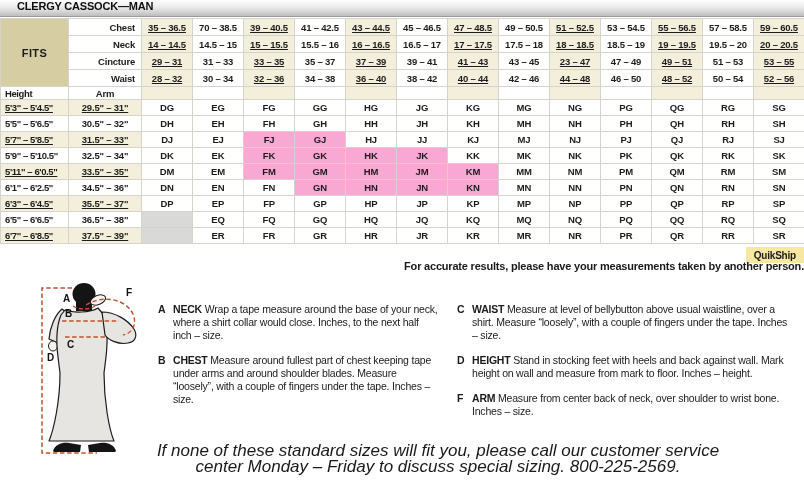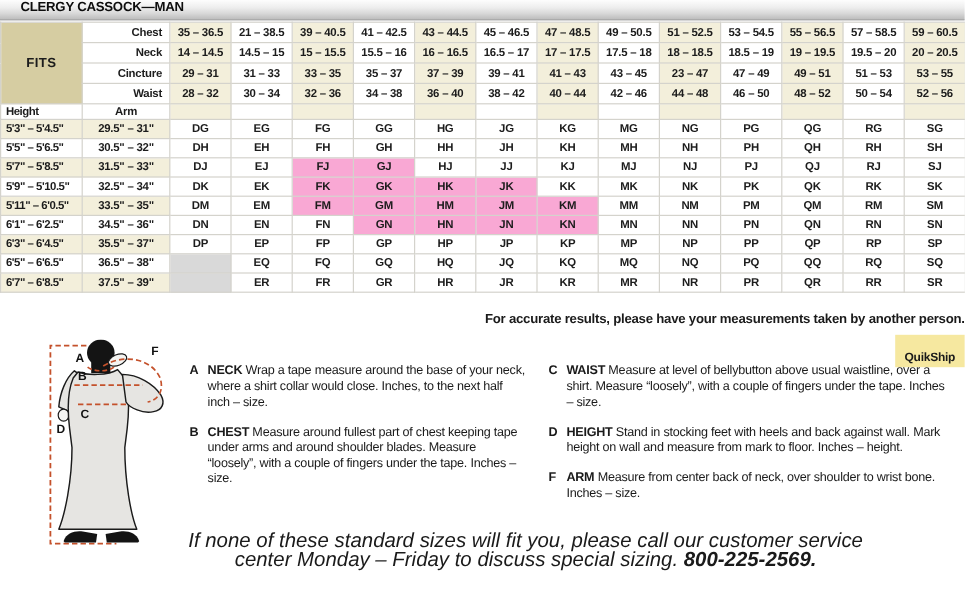--- a/index.html
+++ b/index.html
@@ -12,44 +12,44 @@
      font-size:11px;font-weight:bold;letter-spacing:-0.2px;color:#0d0d0d;}
   
   table{position:absolute;top:18px;left:0;width:804px;border-collapse:collapse;table-layout:fixed;}
   td{border:1px solid #d4d3cc;font-size:9.5px;font-weight:bold;text-align:center;padding:0;
      white-space:nowrap;letter-spacing:-0.2px;color:#1c1c1c;background:#fff;}
   tr.fit-row td{height:16px;}
   tr.hdr-row td{height:12px;}
   tr.body-row td{height:15px;}
   td.fits-cell{background:#d6cda2;font-size:11px;letter-spacing:.4px;margin-top:36px;}
   td.fit-label{text-align:right;padding-right:6px;}
-  td.cream{background:#f3efdb;}
+  td.cream{background:#f3efdb;text-decoration:underline;}
   td.hl{background:#f9a8d4;}
   td.na{background:#d9d9d9;}
   td.h-height,td.height-cell{text-align:left;padding-left:4px;letter-spacing:-0.4px;}
   
   .quikship{position:absolute;top:247px;right:0;background:#f6e8a0;font-size:10px;font-weight:bold;
-     padding:14px 8px 2px;letter-spacing:-0.2px;margin-top:32px;}
+     padding:3px 8px 2px;letter-spacing:-0.2px;}
   
   .notes{position:absolute;top:259px;left:90px;width:714px;text-align:right;
      font-size:11px;font-weight:bold;line-height:14.5px;letter-spacing:-0.2px;}
   
   .figure{position:absolute;left:22px;top:283px;width:130px;height:176px;}
   .fig-label{font-size:10px;font-weight:bold;fill:#111;}
   
   .instr-col{position:absolute;top:303px;font-size:10.5px;line-height:13px;letter-spacing:-0.2px;}
   .col-left{left:158px;width:280px;}
   .col-right{left:457px;width:332px;}
   .instr-item{display:flex;margin-bottom:12px;}
   .instr-letter{width:15px;flex:none;font-weight:bold;}
   .instr-term{font-weight:bold;}
   
   .footer{position:absolute;top:443px;left:138px;width:600px;text-align:center;
      font-style:italic;font-size:17px;line-height:15.5px;}
-  .footer .phone{font-weight:bold;text-align:center;}
+  .footer .phone{font-weight:normal;text-align:center;}
 </style>
 </head>
 <body>
 
 <div class="title-bar">
   <span>CLERGY CASSOCK—MAN</span>
 </div>
 
 <table id="size-table">
   <colgroup>
@@ -67,21 +67,21 @@
       <col style="width:51px">
       <col style="width:51px">
       <col style="width:51px">
     <col style="width:51px">
   </colgroup>
   <tbody>
       <tr class="fit-row">
         <td class="fits-cell" rowspan="4">FITS</td>
         <td class="fit-label">Chest</td>
         <td class="fit-val cream">35 – 36.5</td>
-        <td class="fit-val">21 – 38.5</td>
+        <td class="fit-val">70 – 38.5</td>
         <td class="fit-val cream">39 – 40.5</td>
         <td class="fit-val">41 – 42.5</td>
         <td class="fit-val cream">43 – 44.5</td>
         <td class="fit-val">45 – 46.5</td>
         <td class="fit-val cream">47 – 48.5</td>
         <td class="fit-val">49 – 50.5</td>
         <td class="fit-val cream">51 – 52.5</td>
         <td class="fit-val">53 – 54.5</td>
         <td class="fit-val cream">55 – 56.5</td>
         <td class="fit-val">57 – 58.5</td>

